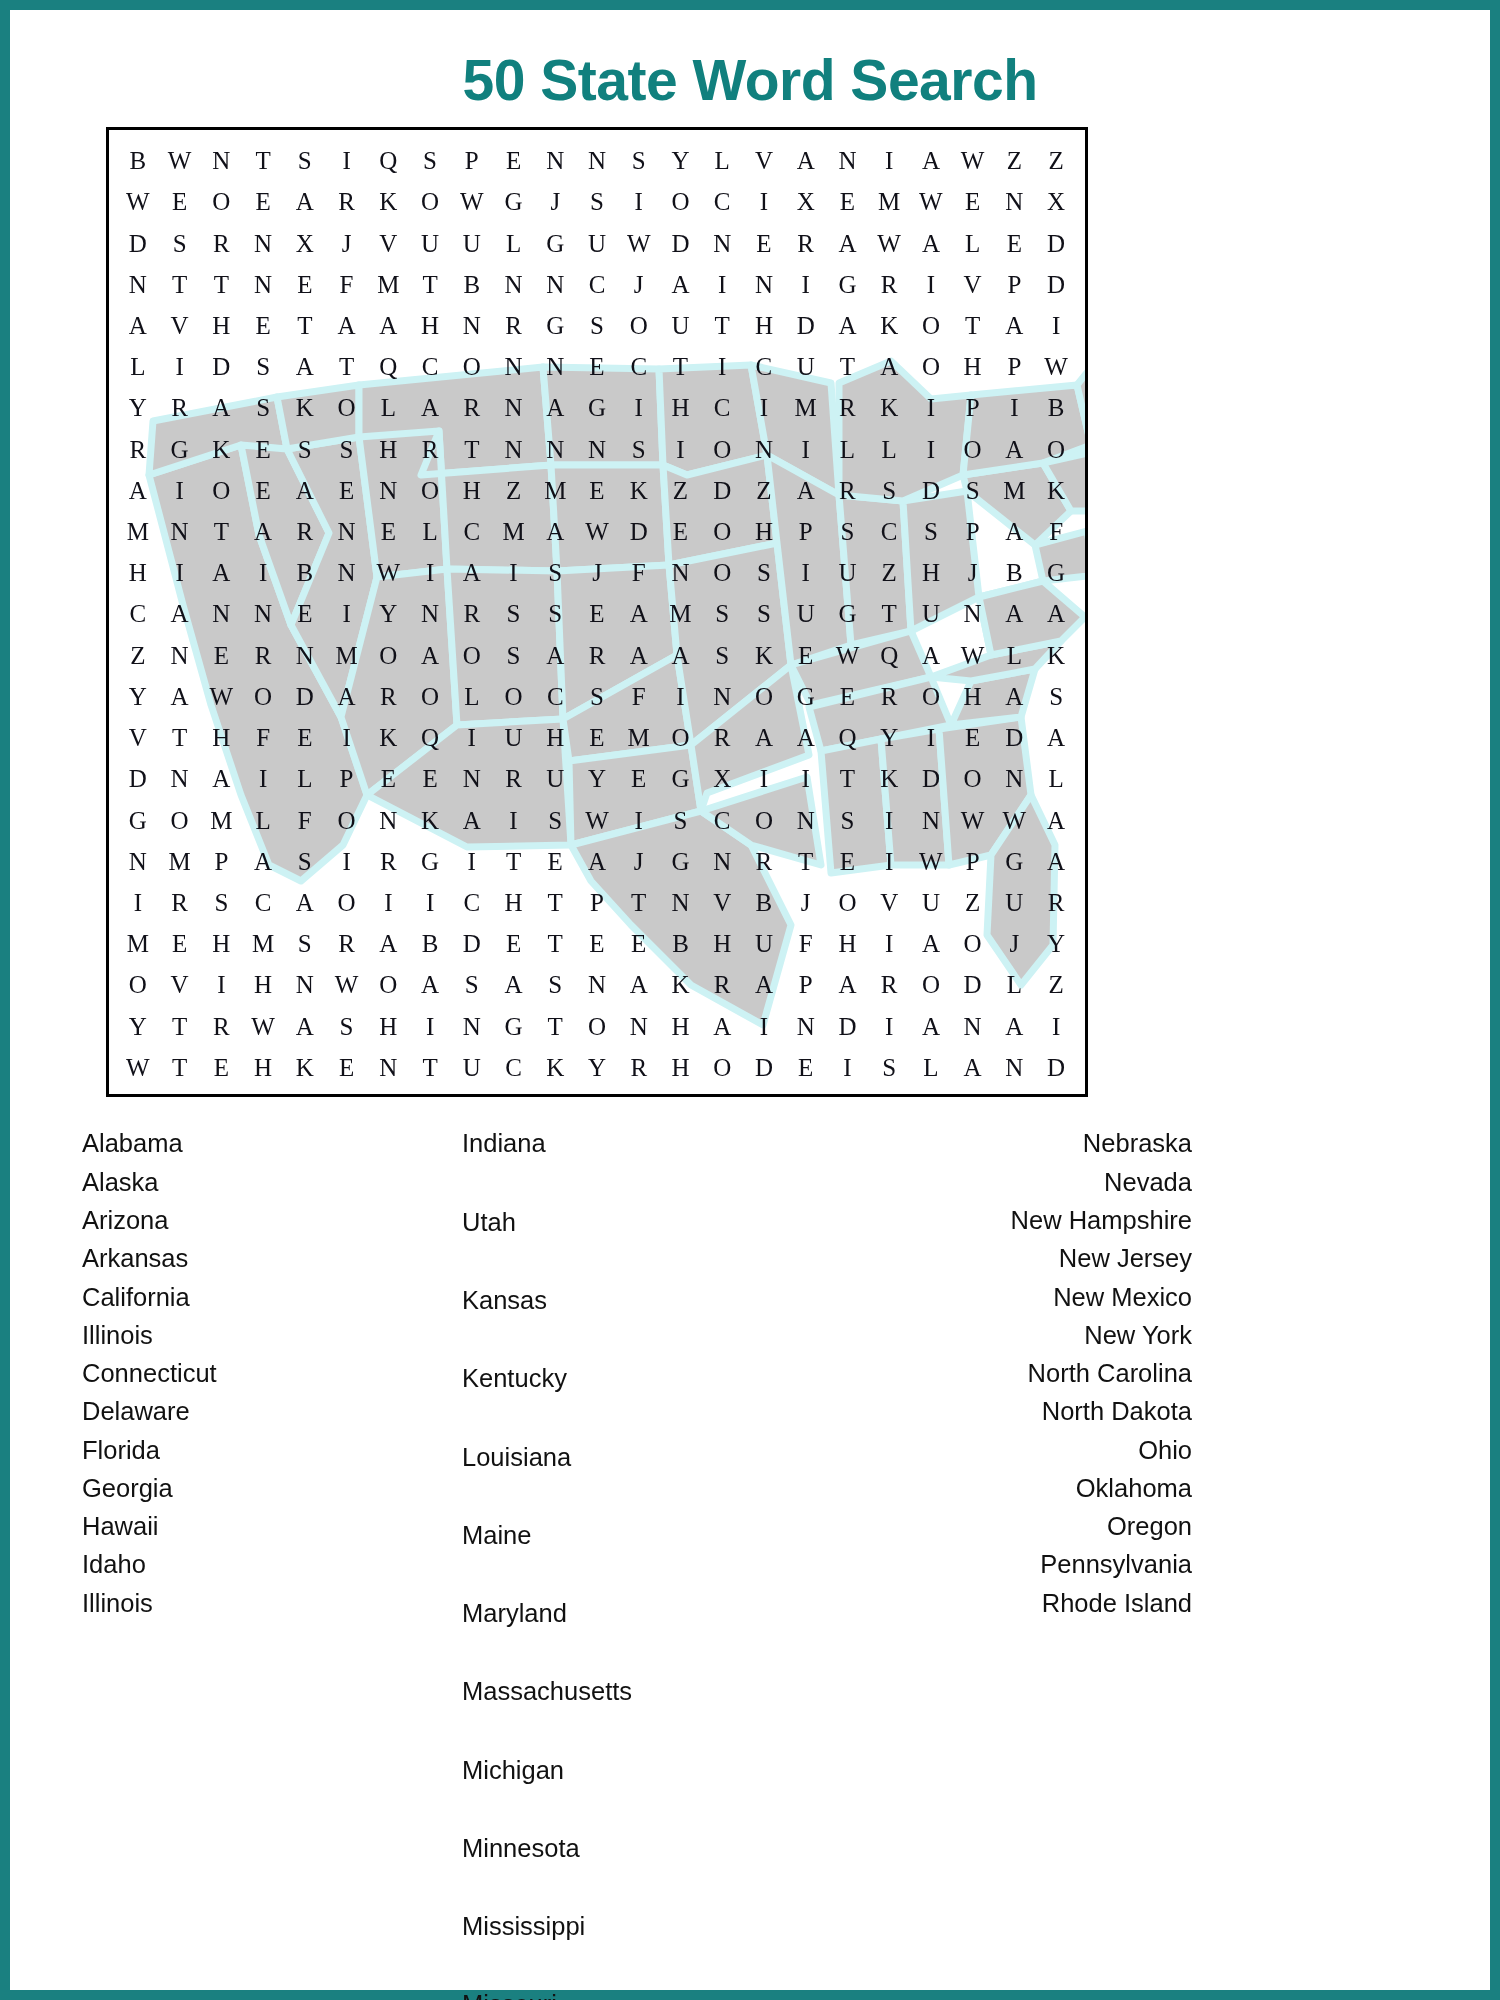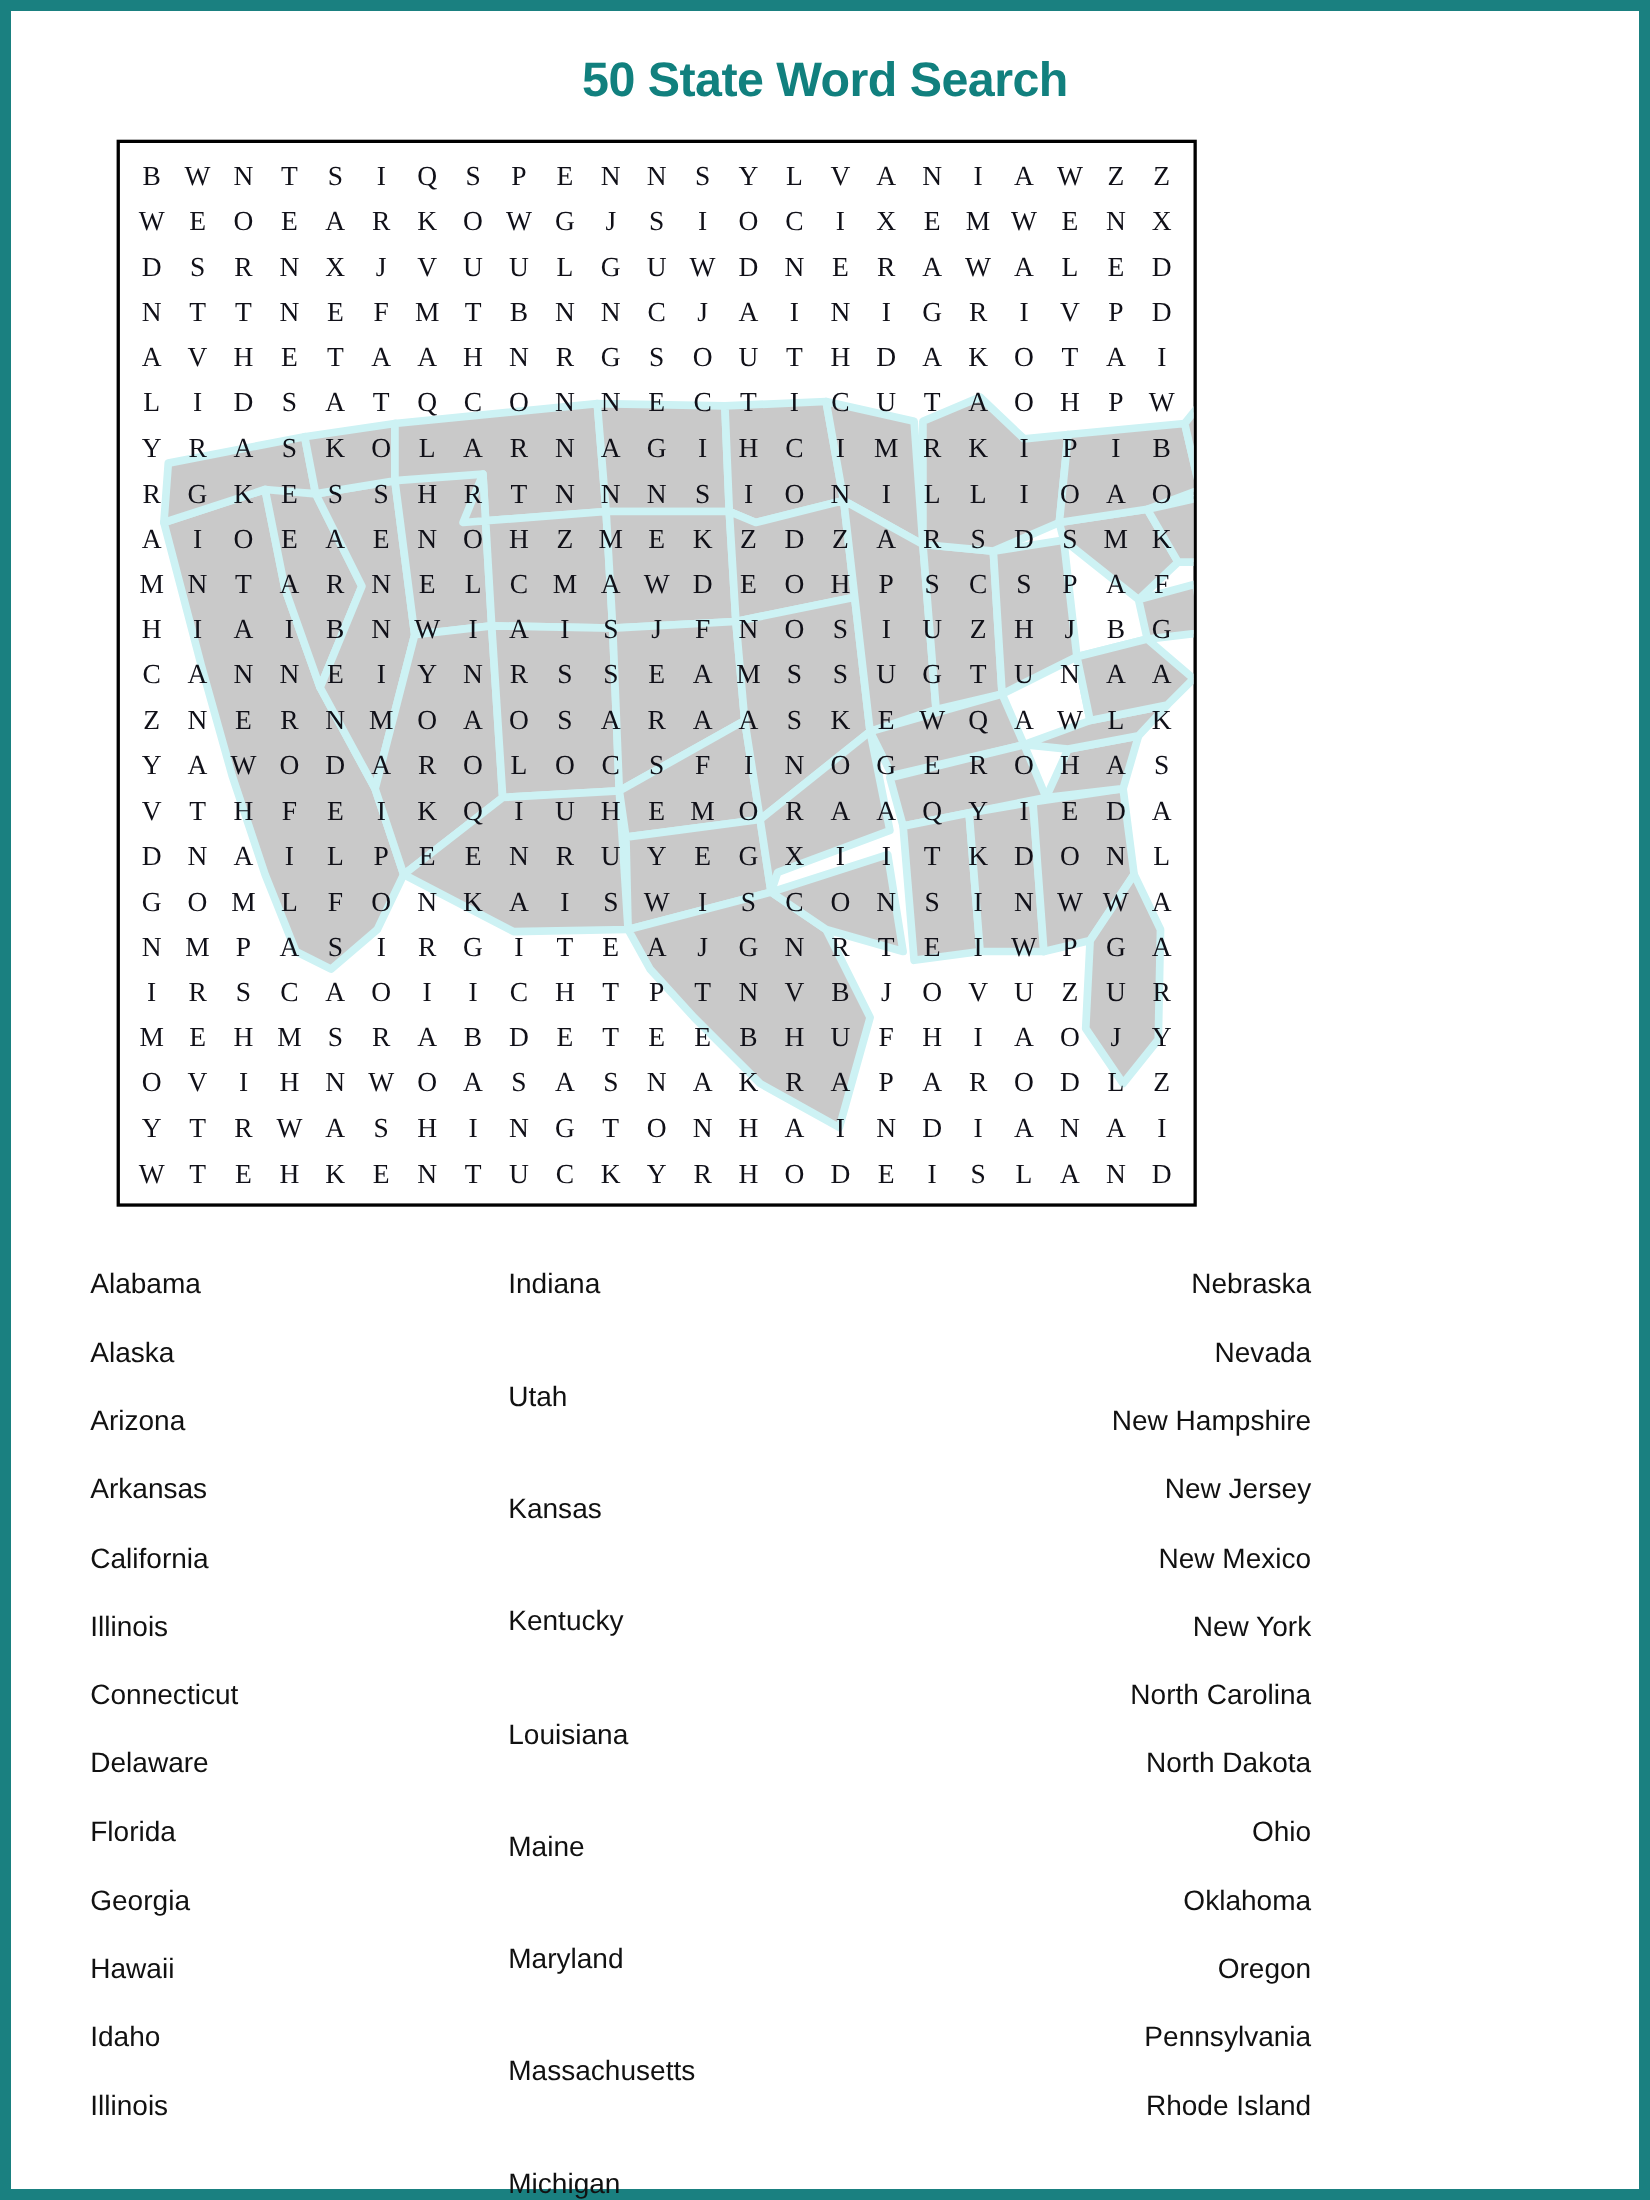--- a/index.html
+++ b/index.html
@@ -23,21 +23,21 @@
   #inner {
     position: absolute;
     top: 10px; left: 10px; right: 10px; bottom: 10px;
     background: #ffffff;
   }
   #title {
     text-align: center;
     color: #11807e;
     font-family: "Liberation Sans", sans-serif;
     font-weight: bold;
-    font-size: 44px;
+    font-size: 57px;
     letter-spacing: -0.5px;
     margin: 0;
     padding-top: 28px;
     line-height: 1.15;
     white-space: nowrap;
   }
   
   #puzzle-panel {
     position: absolute;
     left: 86px;
@@ -94,21 +94,20 @@
   .word-col:nth-child(2) { padding-left: 34px; gap: 40px; }
   .word-col:nth-child(3) { padding-left: 38px; align-items: flex-end; }
   .word-col:nth-child(4) { padding-left: 34px; }
   .word {
     font-family: "Liberation Sans", sans-serif;
     font-size: 25.5px;
     color: #111111;
     line-height: 1;
     padding: 6.4px 0;
     white-space: nowrap;
-    margin-top: 24px;
   }
   
   #footer {
     position: absolute;
     left: 0;
     right: 0;
     bottom: 26px;
     text-align: center;
     font-family: "Liberation Serif", serif;
     font-size: 19px;

